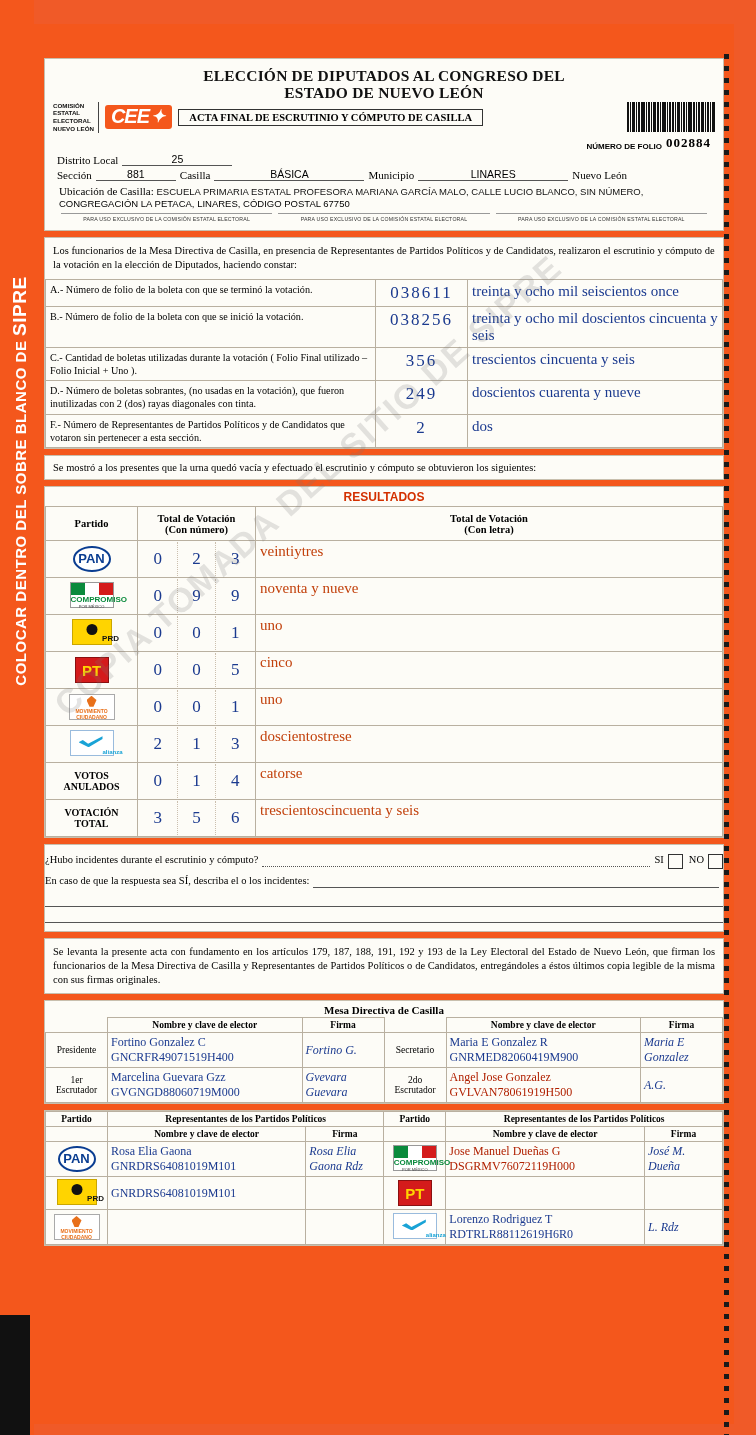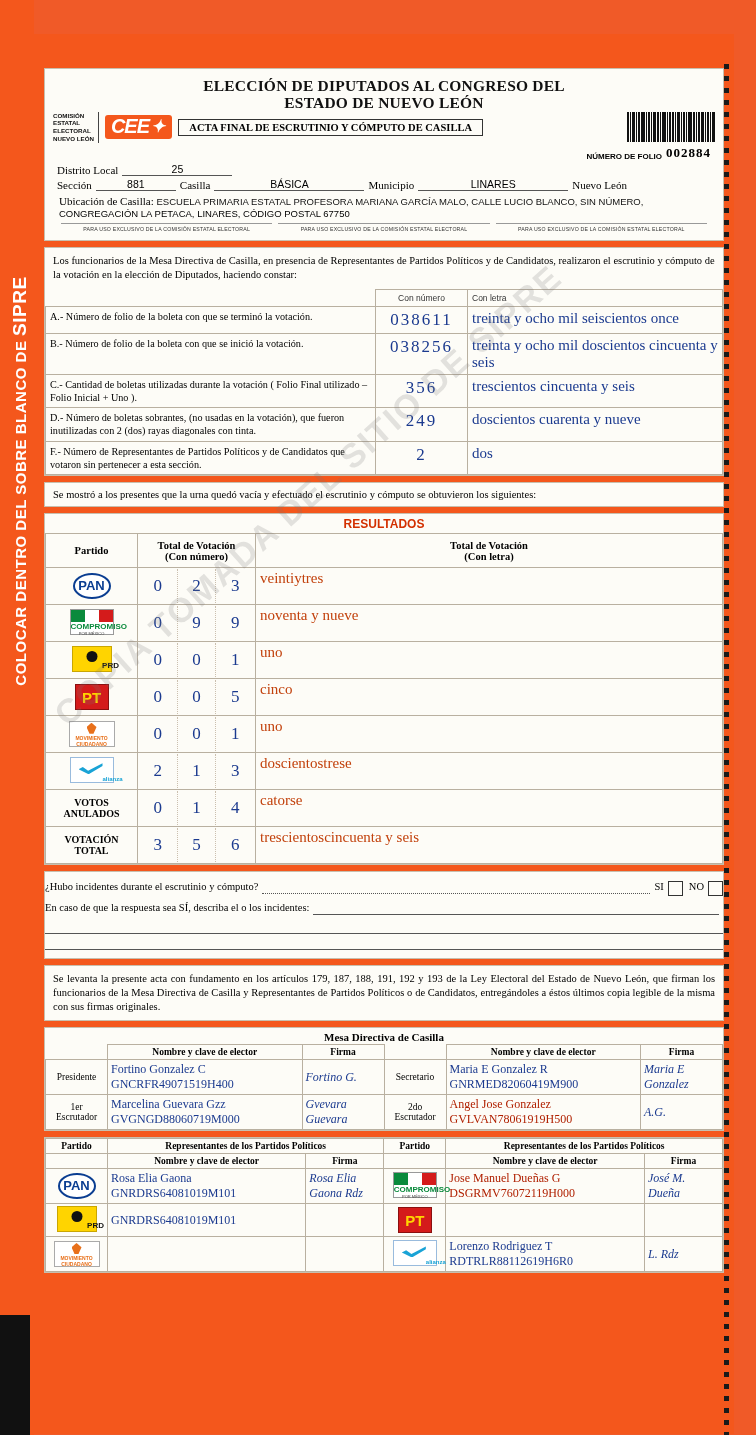--- a/index.html
+++ b/index.html
@@ -27,21 +27,21 @@
     font-weight: bold;
     font-size: 15px;
     letter-spacing: 0.5px;
     white-space: nowrap;
   }
   .left-strip .vtext .sipre { font-size: 19px; }
   .black-bl {
     position:absolute; left:0; bottom:0; width:30px; height:120px; background:#111;
   }
   .sheet {
-    position: absolute; left: 34px; top: 34px; width: 700px; height: 1400px;
+    position: absolute; left: 34px; top: 24px; width: 700px; height: 1400px;
     background: #f4571c;
   }
   
   .perf {
     position:absolute; right:2px; top:30px; width:10px; height:1370px;
   }
   .perf i {
     display:block; width:5px; height:5px; background:#1a1a1a; margin:0 0 7px 2px;
   }
   .panel {
@@ -393,25 +393,20 @@
         <span>PARA USO EXCLUSIVO DE LA COMISIÓN ESTATAL ELECTORAL</span>
         <span>PARA USO EXCLUSIVO DE LA COMISIÓN ESTATAL ELECTORAL</span>
       </div>
     </div>
   </div>
 
   <div class="panel">
     <div class="intro">Los funcionarios de la Mesa Directiva de Casilla, en presencia de Representantes de Partidos Políticos  y de Candidatos, realizaron el escrutinio y cómputo de la votación en la elección de Diputados, haciendo constar:</div>
     <table class="items">
       <tbody>
-          <tr>
-        <td style="border:none;"></td>
-        <td class="hcell num-col">Con número</td>
-        <td class="hcell">Con letra</td>
-      </tr>
       <tr>
         <td class="q">A.- Número de folio de la boleta con que se terminó la votación.</td>
         <td class="num-col"><span class="hand hnum">038611</span></td>
         <td><span class="hand">treinta y ocho mil seiscientos once</span></td>
       </tr>
       <tr>
         <td class="q">B.- Número de folio de la boleta con que se inició la votación.</td>
         <td class="num-col"><span class="hand hnum">038256</span></td>
         <td><span class="hand">treinta y ocho mil doscientos cincuenta y seis</span></td>
       </tr>

